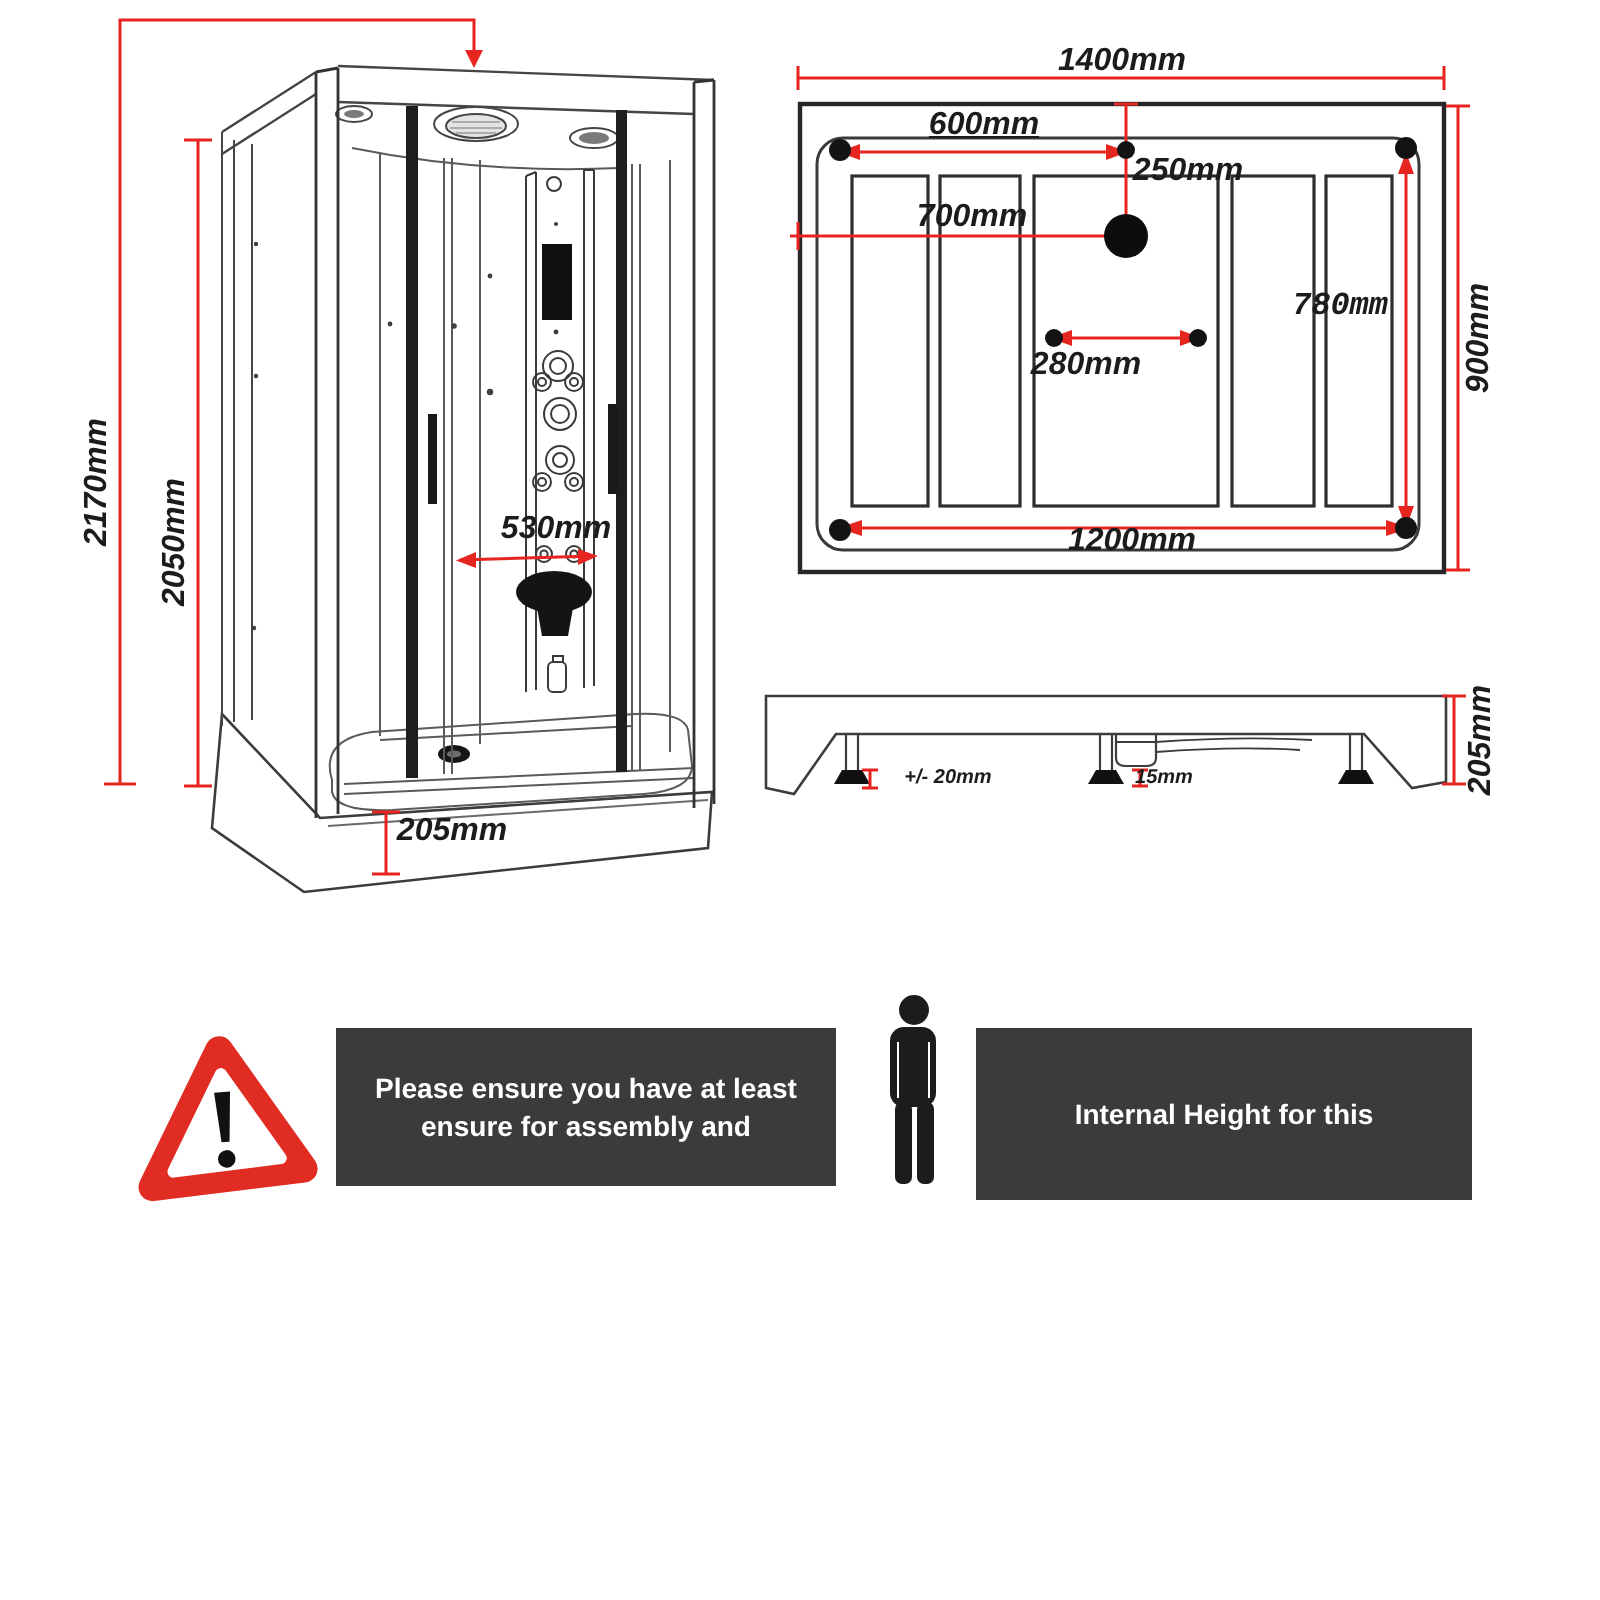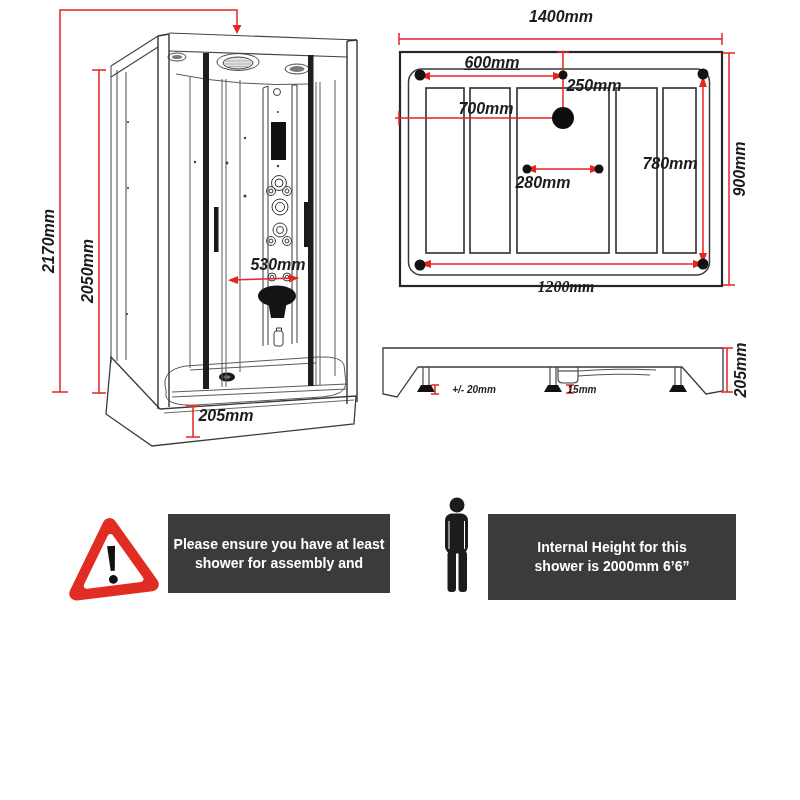--- a/index.html
+++ b/index.html
@@ -198,36 +198,35 @@
       <rect x="447.5" y="551" width="8.5" height="41" rx="3.5"></rect>
       <rect x="458.5" y="551" width="8.5" height="41" rx="3.5"></rect>
     </g>
   </svg>
 
   <span class="dim rot" style="left:49px;top:241px;">2170mm</span>
   <span class="dim rot" style="left:88px;top:271px;">2050mm</span>
   <span class="dim" style="left:278px;top:265px;">530mm</span>
   <span class="dim" style="left:226px;top:416px;">205mm</span>
 
-  <span class="dim" style="left:561px;top:17px;">1400mm</span>
+  <span class="dim" style="left:561px;top:31px;">1400mm</span>
   <span class="dim rot" style="left:740px;top:169px;">900mm</span>
   <span class="dim" style="left:492px;top:63px;text-decoration:underline;">600mm</span>
   <span class="dim" style="left:594px;top:86px;">250mm</span>
   <span class="dim" style="left:486px;top:109px;text-align:right;">700mm</span>
   <span class="dim" style="left:543px;top:183px;font-style:italic;">280mm</span>
-  <span class="dim" style="left:670px;top:164px;">780mm</span>
-  <span class="dim" style="left:566px;top:287px;font-family:Liberation Serif, serif;">1200mm</span>
+  <span class="dim" style="left:670px;top:153px;font-family:Liberation Mono, monospace;">780mm</span>
+  <span class="dim" style="left:566px;top:271px;">1200mm</span>
 
   <span class="dim small" style="left:474px;top:389px;">+/- 20mm</span>
   <span class="dim small" style="left:582px;top:389px;">15mm</span>
   <span class="dim rot" style="left:741px;top:370px;">205mm</span>
 
-  <div class="notice" style="left:168px;top:514px;width:222px;height:79px;">
+  <div class="notice" style="left:168px;top:514px;width:250px;height:79px;">
     <span>Please ensure you have at least</span>
-    <span>shower for assembly and</span>
+    <span>ensure for assembly and</span>
   </div>
 
   <div class="notice" style="left:488px;top:514px;width:248px;height:86px;">
     <span>Internal Height for this</span>
-    <span>shower is 2000mm 6’6”</span>
   </div>
 
 </div>
 
 </body></html>

